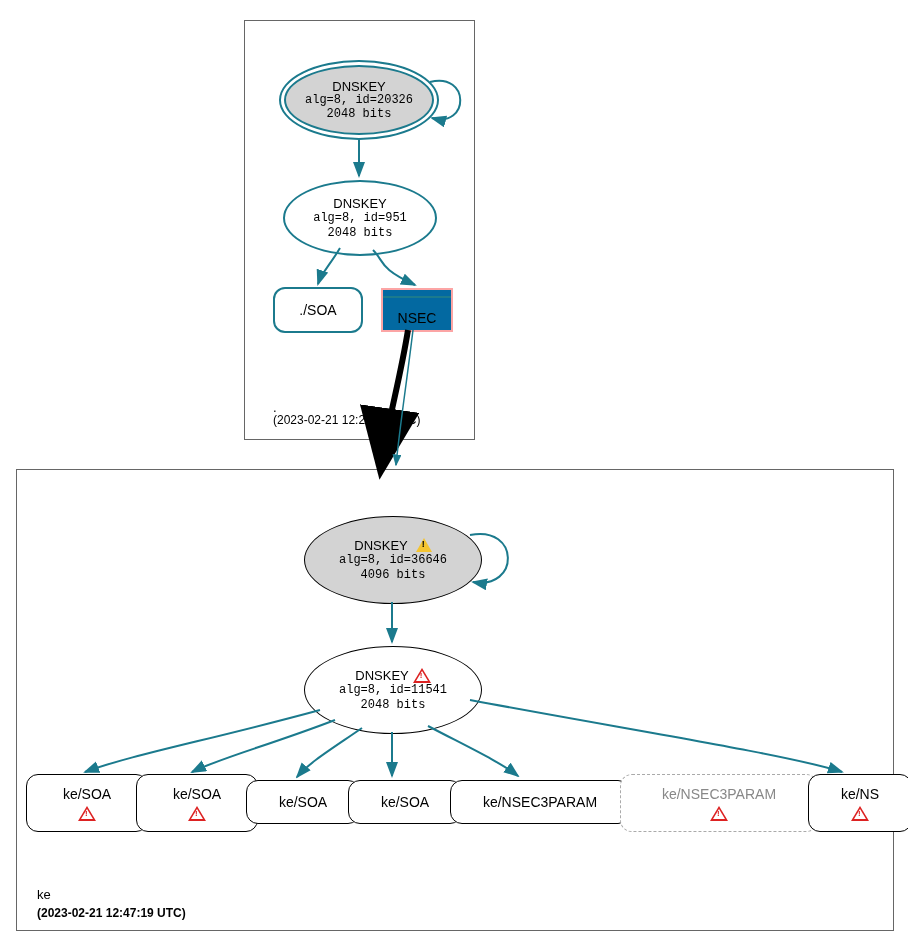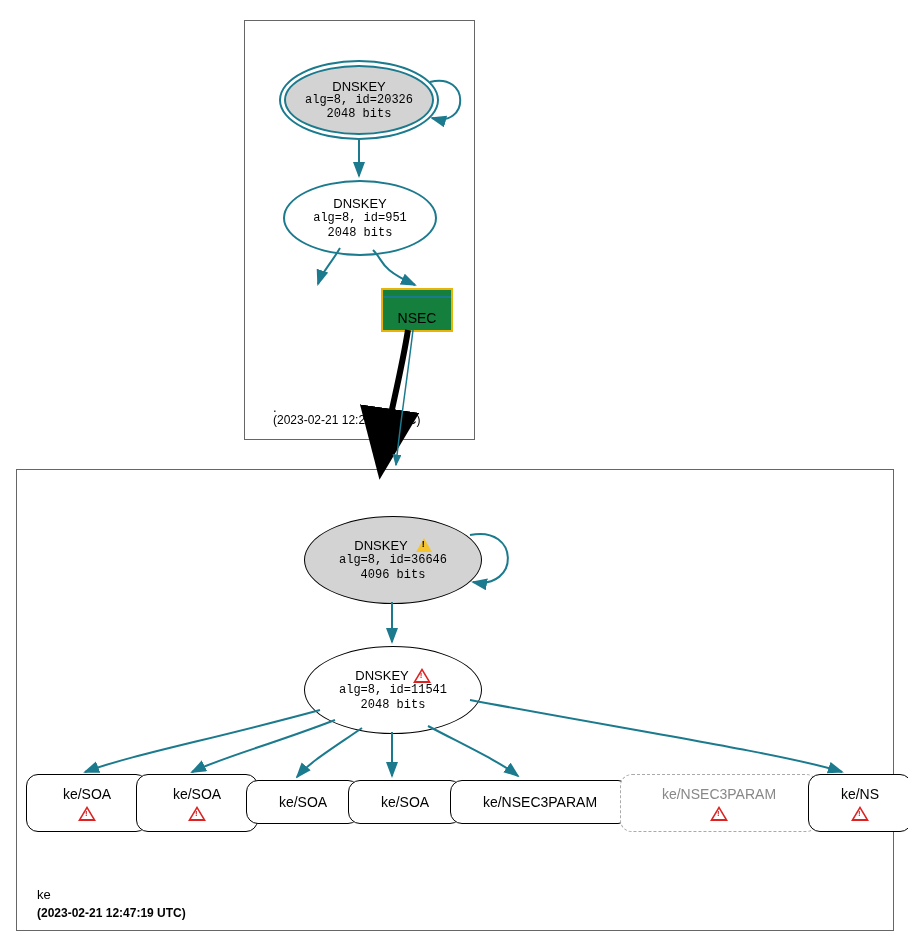--- a/index.html
+++ b/index.html
@@ -105,22 +105,22 @@
     border: 1.5px dashed #aaa;
     border-radius: 12px;
     background: white;
     display: flex;
     flex-direction: column;
     justify-content: center;
     align-items: center;
     padding: 0 10px;
   }
   .nsec-box {
-    border: 2px solid #eab308;
-    background: #15803d;
+    border: 2px solid #fca5a5;
+    background: #0369a1;
     position: relative;
   }
   .nsec-box::before {
     content: "";
     position: absolute;
     top: 6px;
     left: 0;
     right: 0;
     height: 0;
     border-top: 2px solid #1b7a8d;
@@ -213,20 +213,23 @@
       </div>
     </div>
   </div>
 
   <div class="node ellipse-single" style="left:273px; top:170px; width:150px; height:72px;">
     <div class="title">DNSKEY</div>
     <div class="subtitle">alg=8, id=951</div>
     <div class="subtitle">2048 bits</div>
   </div>
 
+  <div class="node rrect" style="left:263px; top:277px; width:86px; height:42px;">
+    <span class="record-label">./SOA</span>
+  </div>
 
   <div class="node nsec-box" style="left:371px; top:278px; width:68px; height:40px;">
     <span class="nsec-label">NSEC</span>
   </div>
 
   <div class="zone-box" style="left:6px; top:459px; width:876px; height:460px;">
     <span class="zone-label" style="left:20px; bottom:28px;">ke</span>
     <span class="zone-timestamp" style="left:20px; bottom:10px;font-weight:bold;">(2023-02-21 12:47:19 UTC)</span>
   </div>
 

